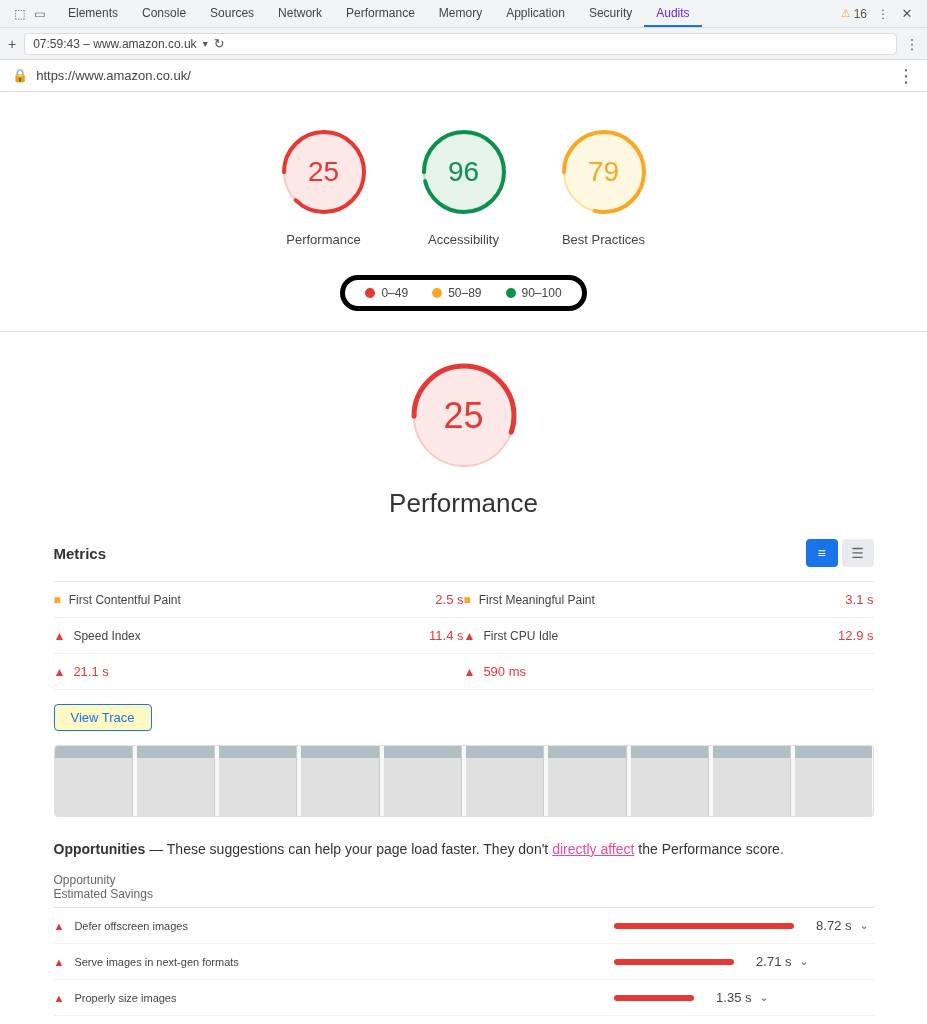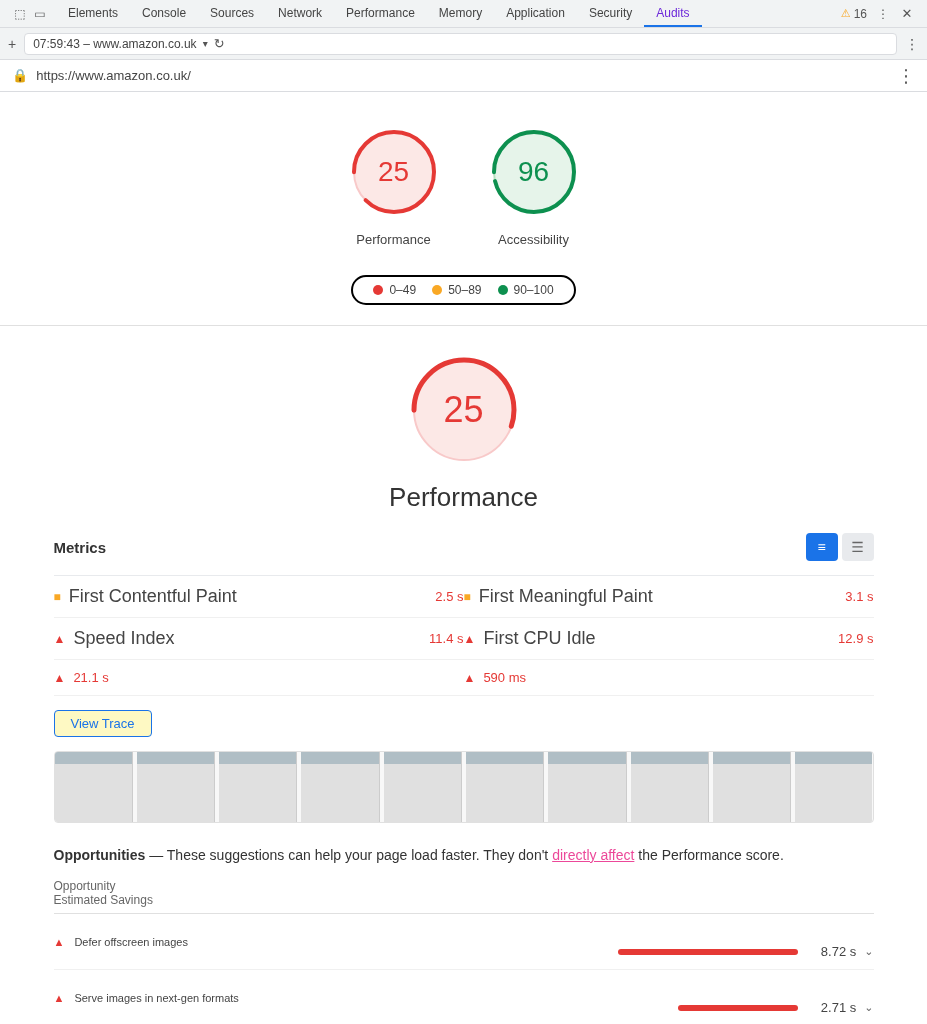--- a/index.html
+++ b/index.html
@@ -49,21 +49,21 @@
     
     .scores-section { display: flex; flex-direction: column; align-items: center; padding: 30px 20px 20px; }
     .scores-row { display: flex; align-items: flex-start; gap: 40px; margin-bottom: 24px; }
     .score-item { display: flex; flex-direction: column; align-items: center; gap: 10px; }
     .score-circle { position: relative; width: 100px; height: 100px; }
     .score-circle svg { width: 100px; height: 100px; }
     .score-number { position: absolute; top: 50%; left: 50%; transform: translate(-50%, -50%); font-size: 28px; font-weight: 400; }
     .score-label { font-size: 13px; color: #444; text-align: center; }
 
     
-    .legend { display: flex; align-items: center; gap: 16px; border: 2px solid #000000; border-radius: 20px; padding: 6px 20px; margin-top: 4px; text-align: right; }
+    .legend { display: flex; align-items: center; gap: 24px; border: 5px solid #000000; border-radius: 20px; padding: 6px 20px; margin-top: 4px; text-align: right; }
     .legend-item { display: flex; align-items: center; gap: 6px; font-size: 12px; color: #444; }
     .legend-dot { width: 10px; height: 10px; border-radius: 50%; }
 
     
     .section-divider { border: none; border-top: 1px solid #e0e0e0; margin: 0; }
 
     
     .perf-section { display: flex; flex-direction: column; align-items: center; padding: 24px 40px 0; }
     .perf-score-circle { position: relative; width: 120px; height: 120px; margin-bottom: 12px; }
     .perf-score-circle svg { width: 120px; height: 120px; }
@@ -74,21 +74,21 @@
     .metrics-section { width: 100%; max-width: 820px; }
     .metrics-header { display: flex; align-items: center; justify-content: space-between; margin-bottom: 14px; }
     .metrics-title { font-size: 15px; font-weight: 600; color: #333; }
     .view-toggle { display: flex; gap: 4px; }
     .toggle-btn { width: 32px; height: 28px; border-radius: 4px; display: flex; align-items: center; justify-content: center; cursor: pointer; border: none; font-size: 14px; }
     .toggle-btn.active { background: #1a73e8; color: #fff; }
     .toggle-btn.inactive { background: #e8eaed; color: #666; }
 
     .metrics-grid { display: grid; grid-template-columns: 1fr 1fr; gap: 0; border-top: 1px solid #e8eaed; }
     .metric-row { display: flex; align-items: center; padding: 10px 0; border-bottom: 1px solid #f0f0f0; gap: 8px; }
-    .metric-name { font-size: 18px; color: #444; flex: 1; }
+    .metric-name { font-size: 12px; color: #444; flex: 1; }
     .metric-value { font-size: 13px; color: #e53935; font-weight: 500; white-space: nowrap; }
 
     
     .view-trace-btn { margin: 14px 0; border: 1px solid #1a73e8; background: #fef9c3; color: #1a73e8; padding: 5px 16px; border-radius: 4px; font-size: 13px; cursor: pointer; }
 
     
     .disclaimer { font-size: 12px; color: #666; margin-bottom: 12px; max-width: 820px; }
     .disclaimer a { color: #1a73e8; text-decoration: underline; }
 
     
@@ -101,21 +101,21 @@
     
     .opportunities-section { width: 100%; max-width: 820px; padding-bottom: 20px; }
     .opp-header { font-size: 14px; color: #333; margin-bottom: 10px; }
     .opp-header strong { font-weight: 700; }
     .opp-header a { color: #ec4899; text-decoration: underline; }
     .opp-table-header { display: flex; justify-content: space-between; padding: 6px 0; border-bottom: 1px solid #e0e0e0; font-size: 12px; color: #666; flex-direction: column; }
     .opp-row { display: flex; align-items: center; padding: 10px 0; border-bottom: 1px solid #f0f0f0; gap: 10px; cursor: pointer; }
     .opp-icon { font-size: 11px; }
     .opp-icon-red { color: #e53935; }
     .opp-name { font-size: 11px; color: #444; flex: 1; }
-    .opp-bar-area { display: flex; align-items: center; gap: 8px; min-width: 260px; justify-content: flex-end; margin-top: 20px; }
+    .opp-bar-area { display: flex; align-items: center; gap: 8px; min-width: 260px; justify-content: flex-start; }
     .opp-bar { height: 6px; border-radius: 3px; }
     .opp-bar-red { background: #e53935; }
     .opp-value { font-size: 13px; color: #444; white-space: nowrap; min-width: 50px; text-align: right; }
     .opp-chevron { font-size: 11px; color: #666; }
   </style>
 </head>
 <body>
 
 <div class="devtools-toolbar">
   <div class="toolbar-icons">
@@ -179,20 +179,30 @@
         <div class="score-circle">
           <svg viewBox="0 0 100 100">
             <circle cx="50" cy="50" r="40" fill="#e6f4ea" stroke="#b7dfbf" stroke-width="2"></circle>
             <circle cx="50" cy="50" r="40" fill="none" stroke="#0d904f" stroke-width="4" stroke-dasharray="242 9" stroke-dashoffset="63" stroke-linecap="round" transform="rotate(-90 50 50)"></circle>
           </svg>
           <span class="score-number" style="color:#0d904f;">96</span>
         </div>
         <span class="score-label">Accessibility</span>
       </div>
 
+      <div class="score-item">
+        <div class="score-circle">
+          <svg viewBox="0 0 100 100">
+            <circle cx="50" cy="50" r="40" fill="#fff8e1" stroke="#f9e4a0" stroke-width="2"></circle>
+            <circle cx="50" cy="50" r="40" fill="none" stroke="#f9a825" stroke-width="4" stroke-dasharray="198 53" stroke-dashoffset="63" stroke-linecap="round" transform="rotate(-90 50 50)"></circle>
+          </svg>
+          <span class="score-number" style="color:#f9a825;">79</span>
+        </div>
+        <span class="score-label">Best Practices</span>
+      </div>
 
     </div>
 
     <div class="legend">
       <div class="legend-item">
         <div class="legend-dot" style="background:#e53935;"></div>
         <span>0–49</span>
       </div>
       <div class="legend-item">
         <div class="legend-dot" style="background:#f9a825;"></div>

